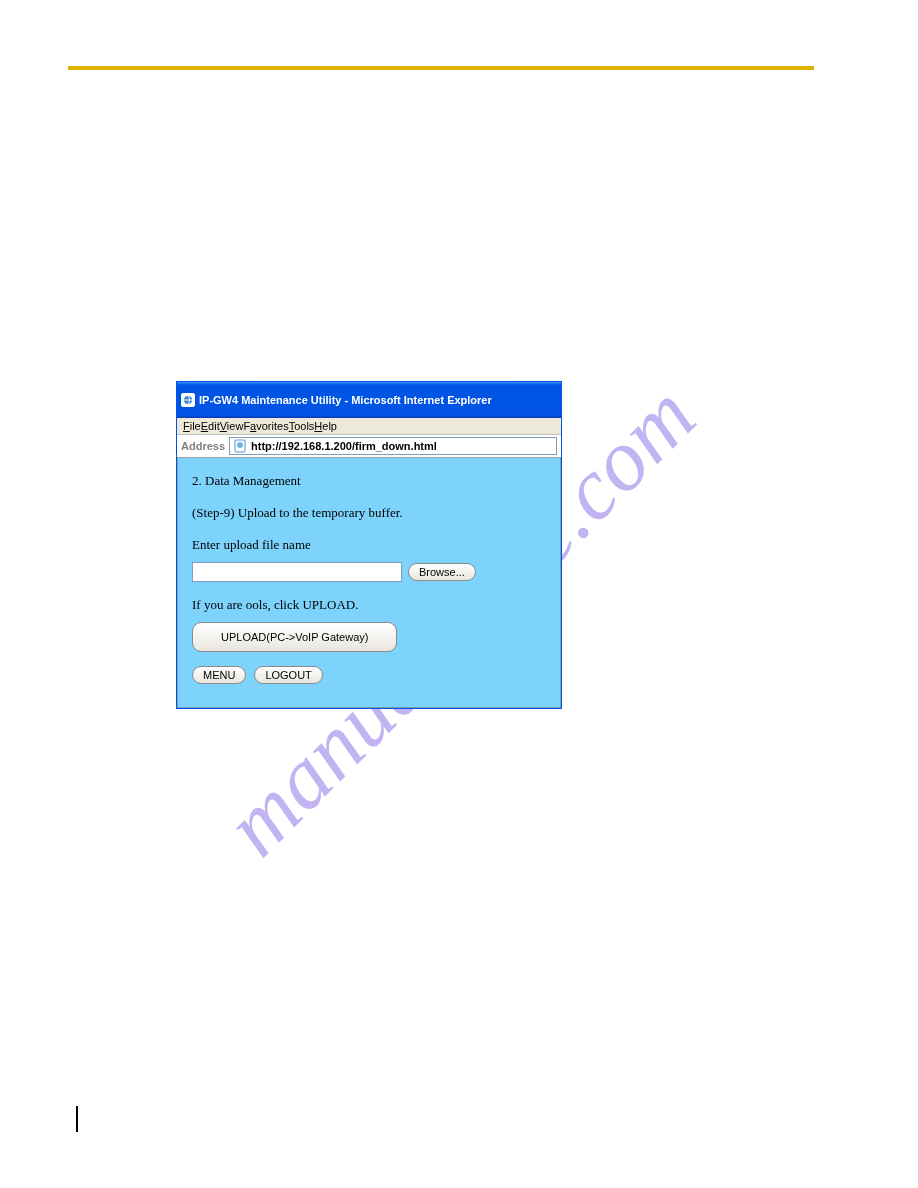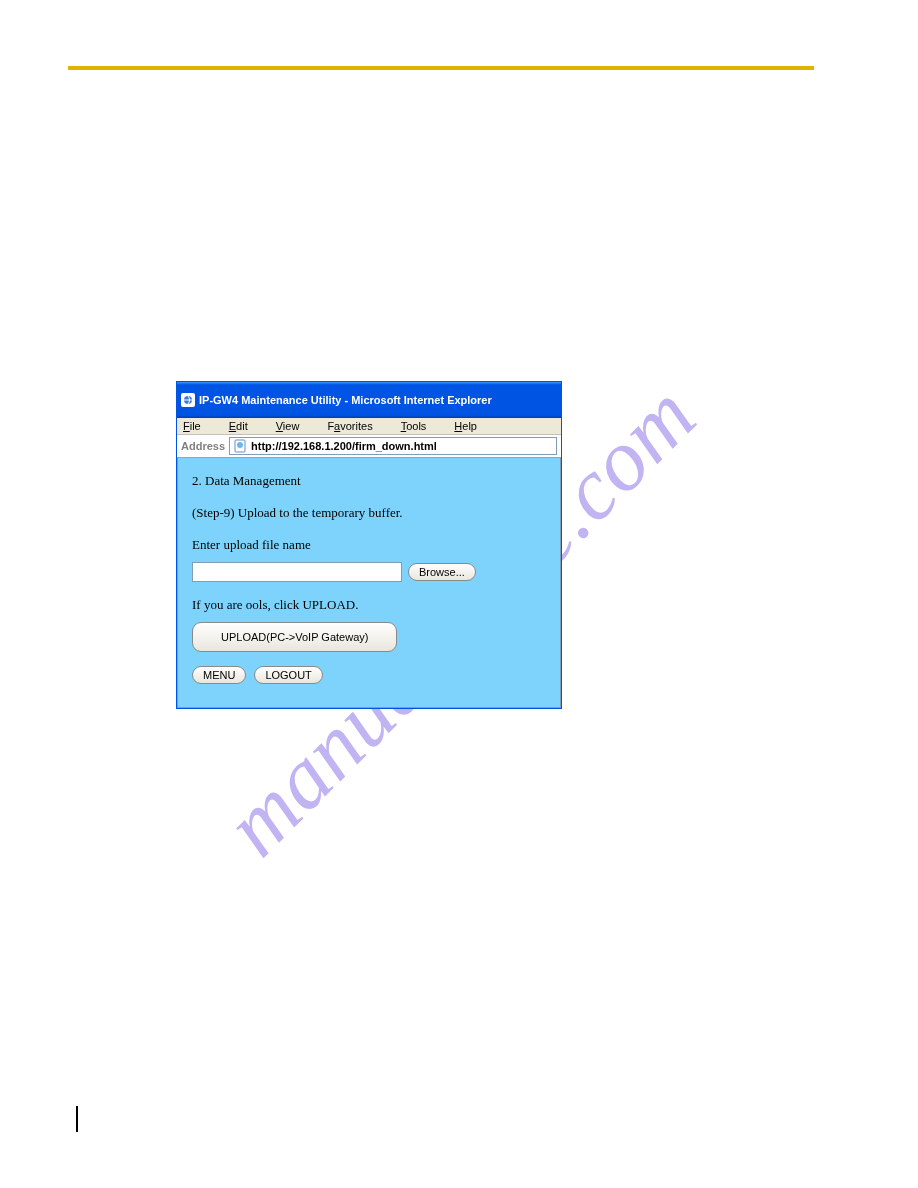--- a/index.html
+++ b/index.html
@@ -60,21 +60,21 @@
     justify-content: center;
     background: #fff;
     border-radius: 2px;
   }
   .titlebar .ie-title-icon svg { width: 10px; height: 10px; }
   .menubar {
     background: #ece9d8;
     border-bottom: 1px solid #c0c0c0;
     padding: 2px 6px;
     display: flex;
-    gap: 28px;
+    gap: 0;
     font-size: 11px;
     color: #000;
   }
   .menubar span { cursor: default; }
   .menubar span u { text-decoration: underline; }
   .addressbar {
     background: #ffffff;
     border-bottom: 1px solid #a0a0a0;
     display: flex;
     align-items: center;

